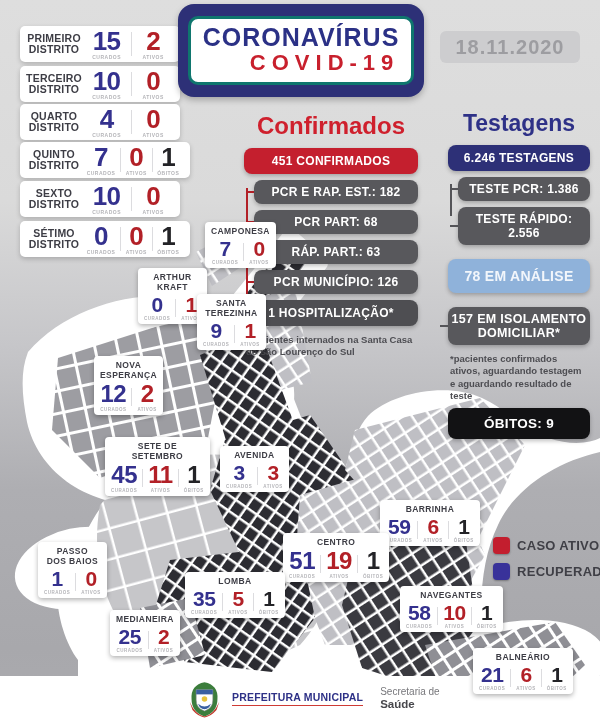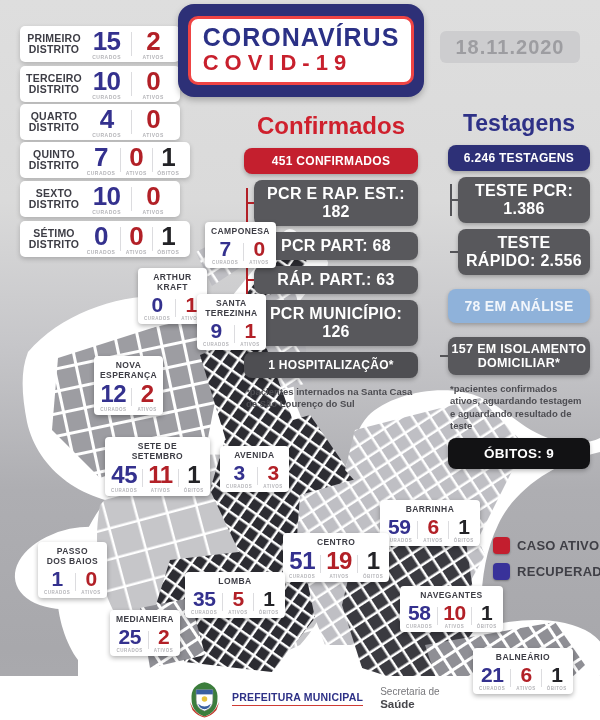--- a/index.html
+++ b/index.html
@@ -18,38 +18,38 @@
   .stat{display:flex;flex-direction:column;align-items:center;line-height:1;}
   .stat .num{font-weight:800;font-size:26px;letter-spacing:-.5px;}
   .stat .sub{font-size:5px;color:#b5b5b9;font-weight:700;letter-spacing:.5px;margin-top:1.5px;}
   .navy{color:#34318e;} .red{color:#b22027;} .blk{color:#232327;}
   .vdiv{width:1px;height:24px;background:#dcdcdf;}
   .vdiv.sm{height:18px;}
 
   
   .banner{position:absolute;left:178px;top:4px;width:246px;height:93px;background:#2d3077;border-radius:16px;
     box-shadow:0 3px 6px rgba(0,0,0,.25);display:flex;align-items:center;justify-content:center;z-index:2;}
-  .banner-inner{background:#fff;border:3px solid #ef4444;border-radius:10px;padding:5px 12px 7px;text-align:left;}
+  .banner-inner{background:#fff;border:3px solid #0f766e;border-radius:10px;padding:5px 12px 7px;text-align:right;}
   .t1{font-size:25px;font-weight:800;color:#2b3186;letter-spacing:1px;line-height:1.05;}
   .t2{font-size:22px;font-weight:800;color:#c8202d;letter-spacing:6px;line-height:1.1;}
   .datebox{position:absolute;left:440px;top:31px;width:140px;height:32px;background:#cdcdcf;border-radius:6px;
     display:flex;align-items:center;justify-content:center;font-size:20px;font-weight:800;color:#9d9da1;letter-spacing:1px;z-index:2;}
 
   
   .col{position:absolute;display:flex;flex-direction:column;gap:6px;z-index:2;}
   .col-conf{left:244px;top:112px;width:174px;}
   .col-test{left:448px;top:110px;width:142px;}
   .colttl{font-weight:800;text-align:center;margin:0 0 2px;}
   .colttl.red-t{font-size:24px;color:#cf202d;}
   .colttl.navy-t{font-size:23px;color:#2e3187;}
   .pill{border-radius:8px;color:#fff;font-weight:800;text-align:center;box-shadow:0 2px 4px rgba(0,0,0,.25);
     padding:6px 12px;font-size:12px;letter-spacing:.3px;}
   .pill.red-pill{background:#c41f2e;}
   .pill.navy-pill{background:#2d3077;}
-  .pill.gray-pill{background:#58585c;font-size:16px;padding:5px 3px;position:relative;margin-left:10px;}
+  .pill.gray-pill{background:#58585c;font-size:12px;padding:5px 3px;position:relative;margin-left:10px;}
   .pill.blue-pill{background:#8fb2da;font-size:14px;padding:9px 4px;color:#f2f6fb;}
   .pill.dark-pill{background:#4e4e52;}
   .pill.black-pill{background:#121214;padding:8px 4px;font-size:13.5px;}
   .col-conf .gray-pill::before{content:"";position:absolute;left:-8px;top:50%;margin-top:-1px;width:8px;height:2px;background:#b22027;}
   .col-conf::before{content:"";position:absolute;left:2px;top:76px;width:2px;height:116px;background:#b22027;}
   .col-test .gray-pill::before{content:"";position:absolute;left:-8px;top:50%;margin-top:-1px;width:8px;height:2px;background:#545458;}
   .col-test::before{content:"";position:absolute;left:2px;top:74px;width:2px;height:32px;background:#545458;}
   .footnote{font-size:9.5px;font-weight:700;color:#4d4d52;line-height:1.3;text-align:left;padding:2px 2px 0;}
 
   

